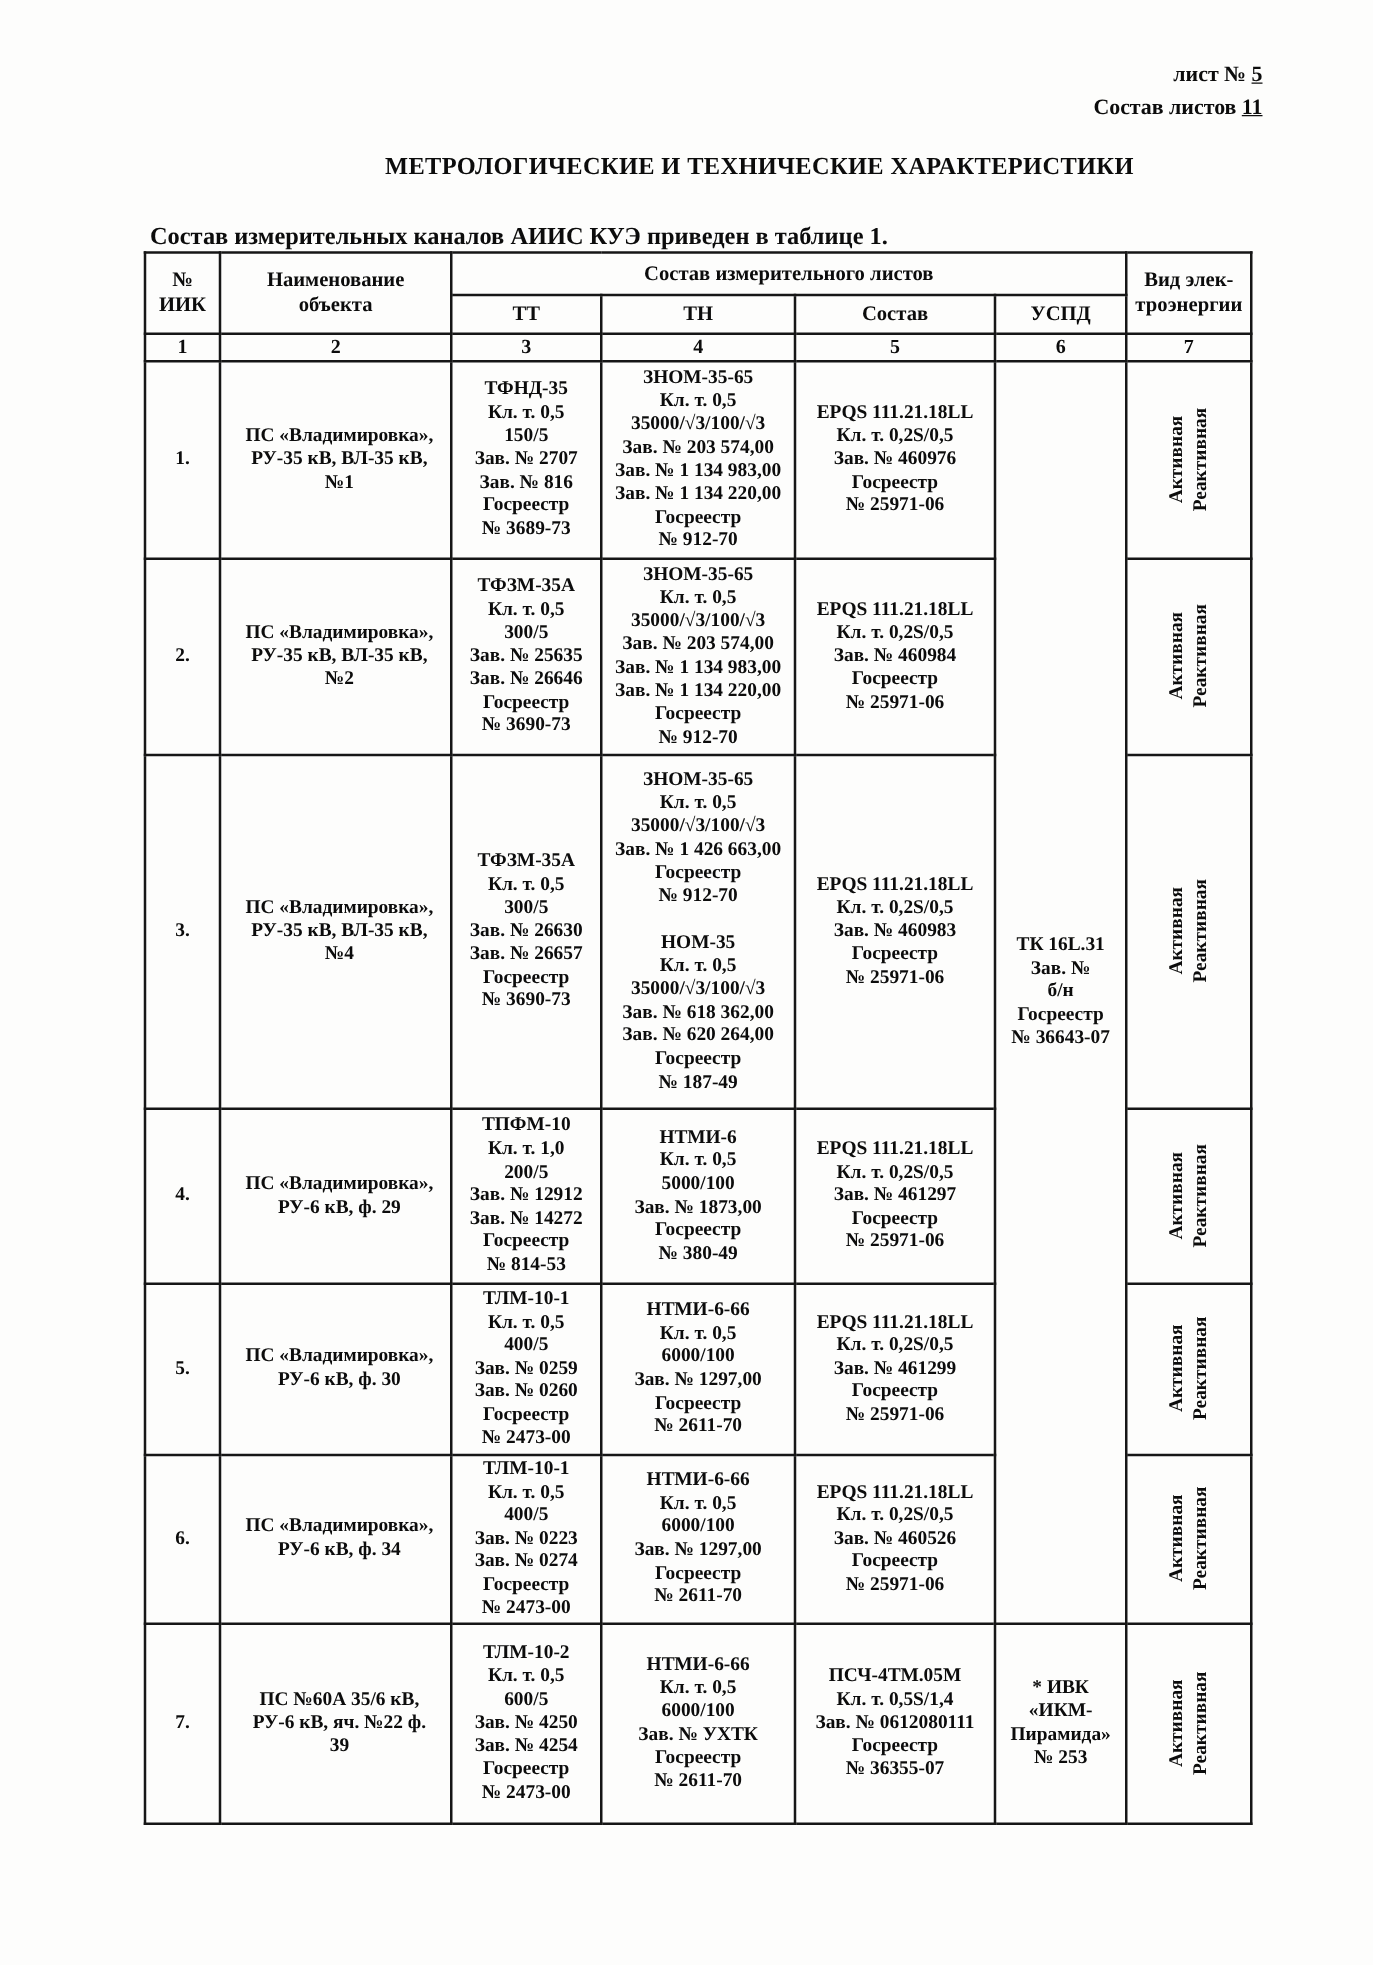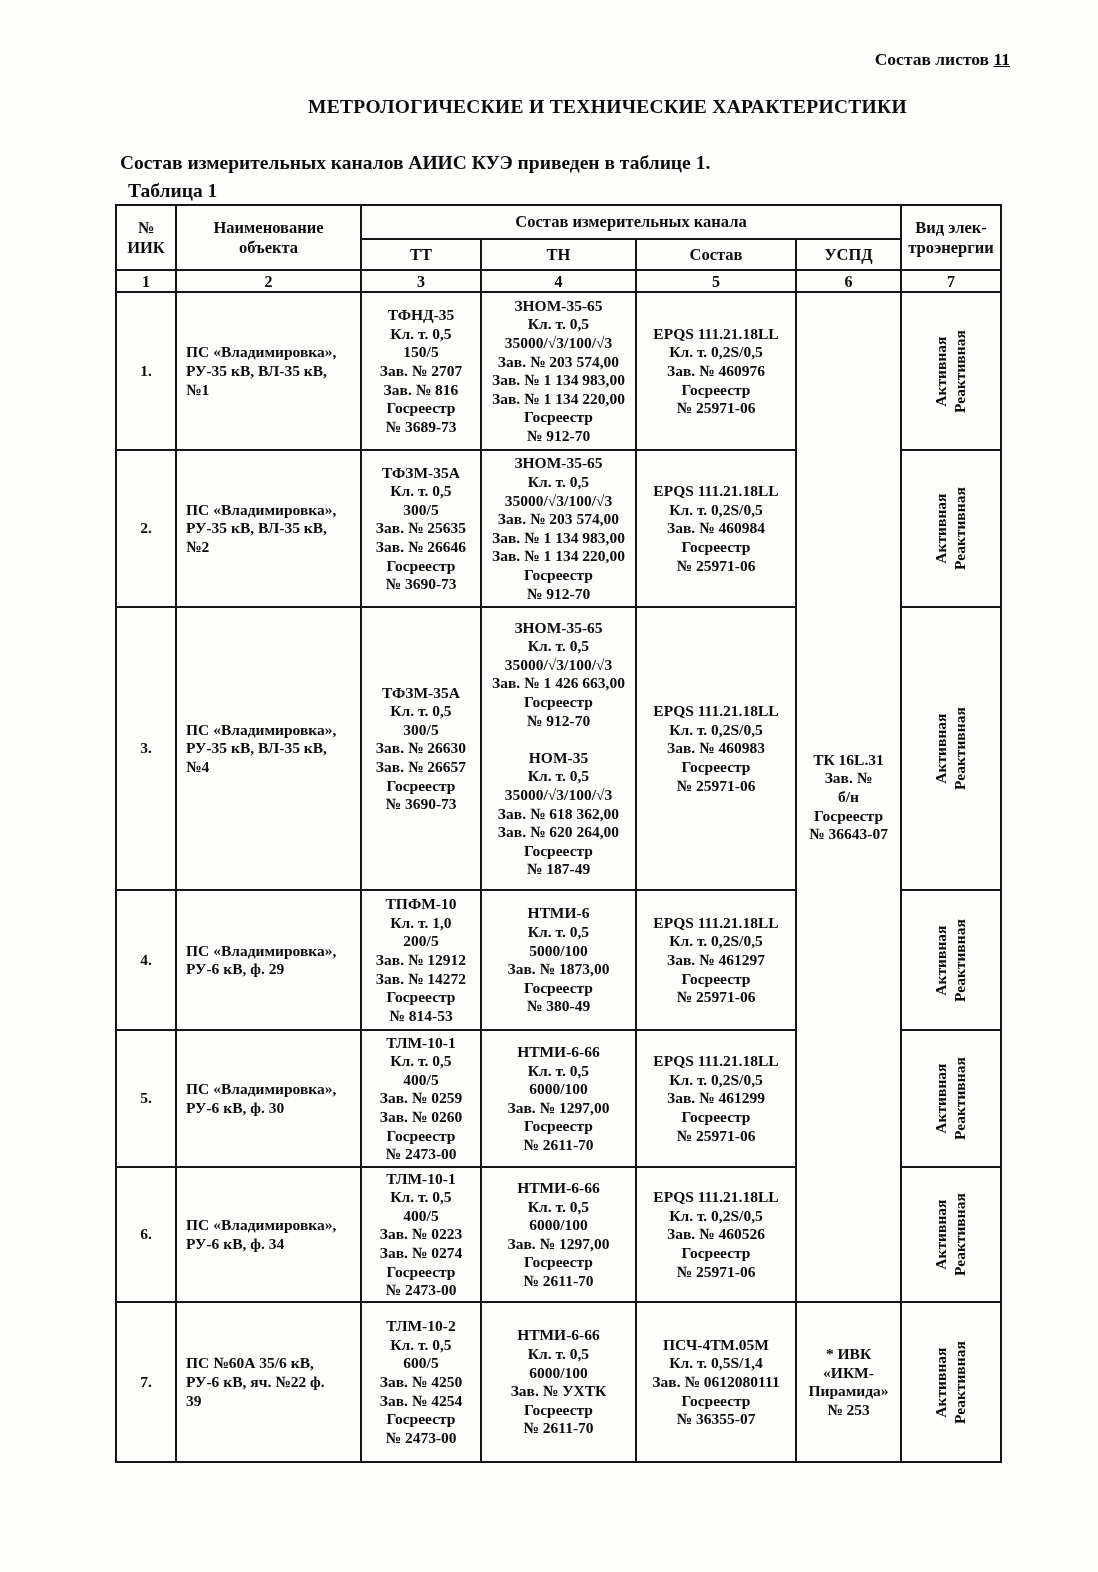--- a/index.html
+++ b/index.html
@@ -45,63 +45,63 @@
   .doc th, .doc td {
     border:2px solid #161616;
     padding:1px 3px;
     font-size:15.5px; font-weight:600;
     line-height:1.2;
     text-align:center; vertical-align:middle;
     white-space:pre-line;
     overflow:hidden;
   }
   .doc th { font-size:16.5px; }
-  .doc td.object { text-align:left; padding-left:9px;margin-top:28px; }
+  .doc td.object { text-align:center; padding-left:9px;margin-top:28px; }
   .doc tr.numbers td { font-size:16px; padding:0 3px; }
 
   td.energy { padding:0; }
   .rot {
     transform:rotate(-90deg);
     white-space:pre;
     line-height:1.2;
     font-size:15.5px; font-weight:600;
   }
 </style>
 </head>
 <body>
 
 <div class="page">
 
   <div class="meta">
+    <div><span>лист № </span><span class="u">5</span></div>
     <div><span>Состав листов </span><span class="u">11</span></div>
   </div>
 
   <div class="title">МЕТРОЛОГИЧЕСКИЕ И ТЕХНИЧЕСКИЕ ХАРАКТЕРИСТИКИ</div>
 
   <div class="intro">Состав измерительных каналов АИИС КУЭ приведен в таблице 1.</div>
-  <div class="caption">Таблица 1</div>
 
   <table class="doc">
     <colgroup>
       <col style="width:60px">
         <col style="width:185px">
         <col style="width:120px">
       <col style="width:155px">
         <col style="width:160px">
         <col style="width:105px">
         <col style="width:100px">
     </colgroup>
 
     <tbody>
         <tr style="height:34px">
       <th rowspan="2">№
 ИИК</th>
       <th rowspan="2">Наименование
 объекта</th>
-      <th colspan="4">Состав измерительных канала</th>
+      <th colspan="4">Состав измерительного листов</th>
       <th rowspan="2">Вид элек-
 троэнергии</th>
     </tr>
     <tr style="height:31px">
       <th>ТТ</th>
       <th>ТН</th>
       <th>Состав</th>
       <th>УСПД</th>
     </tr>
     <tr class="numbers" style="height:22px">

